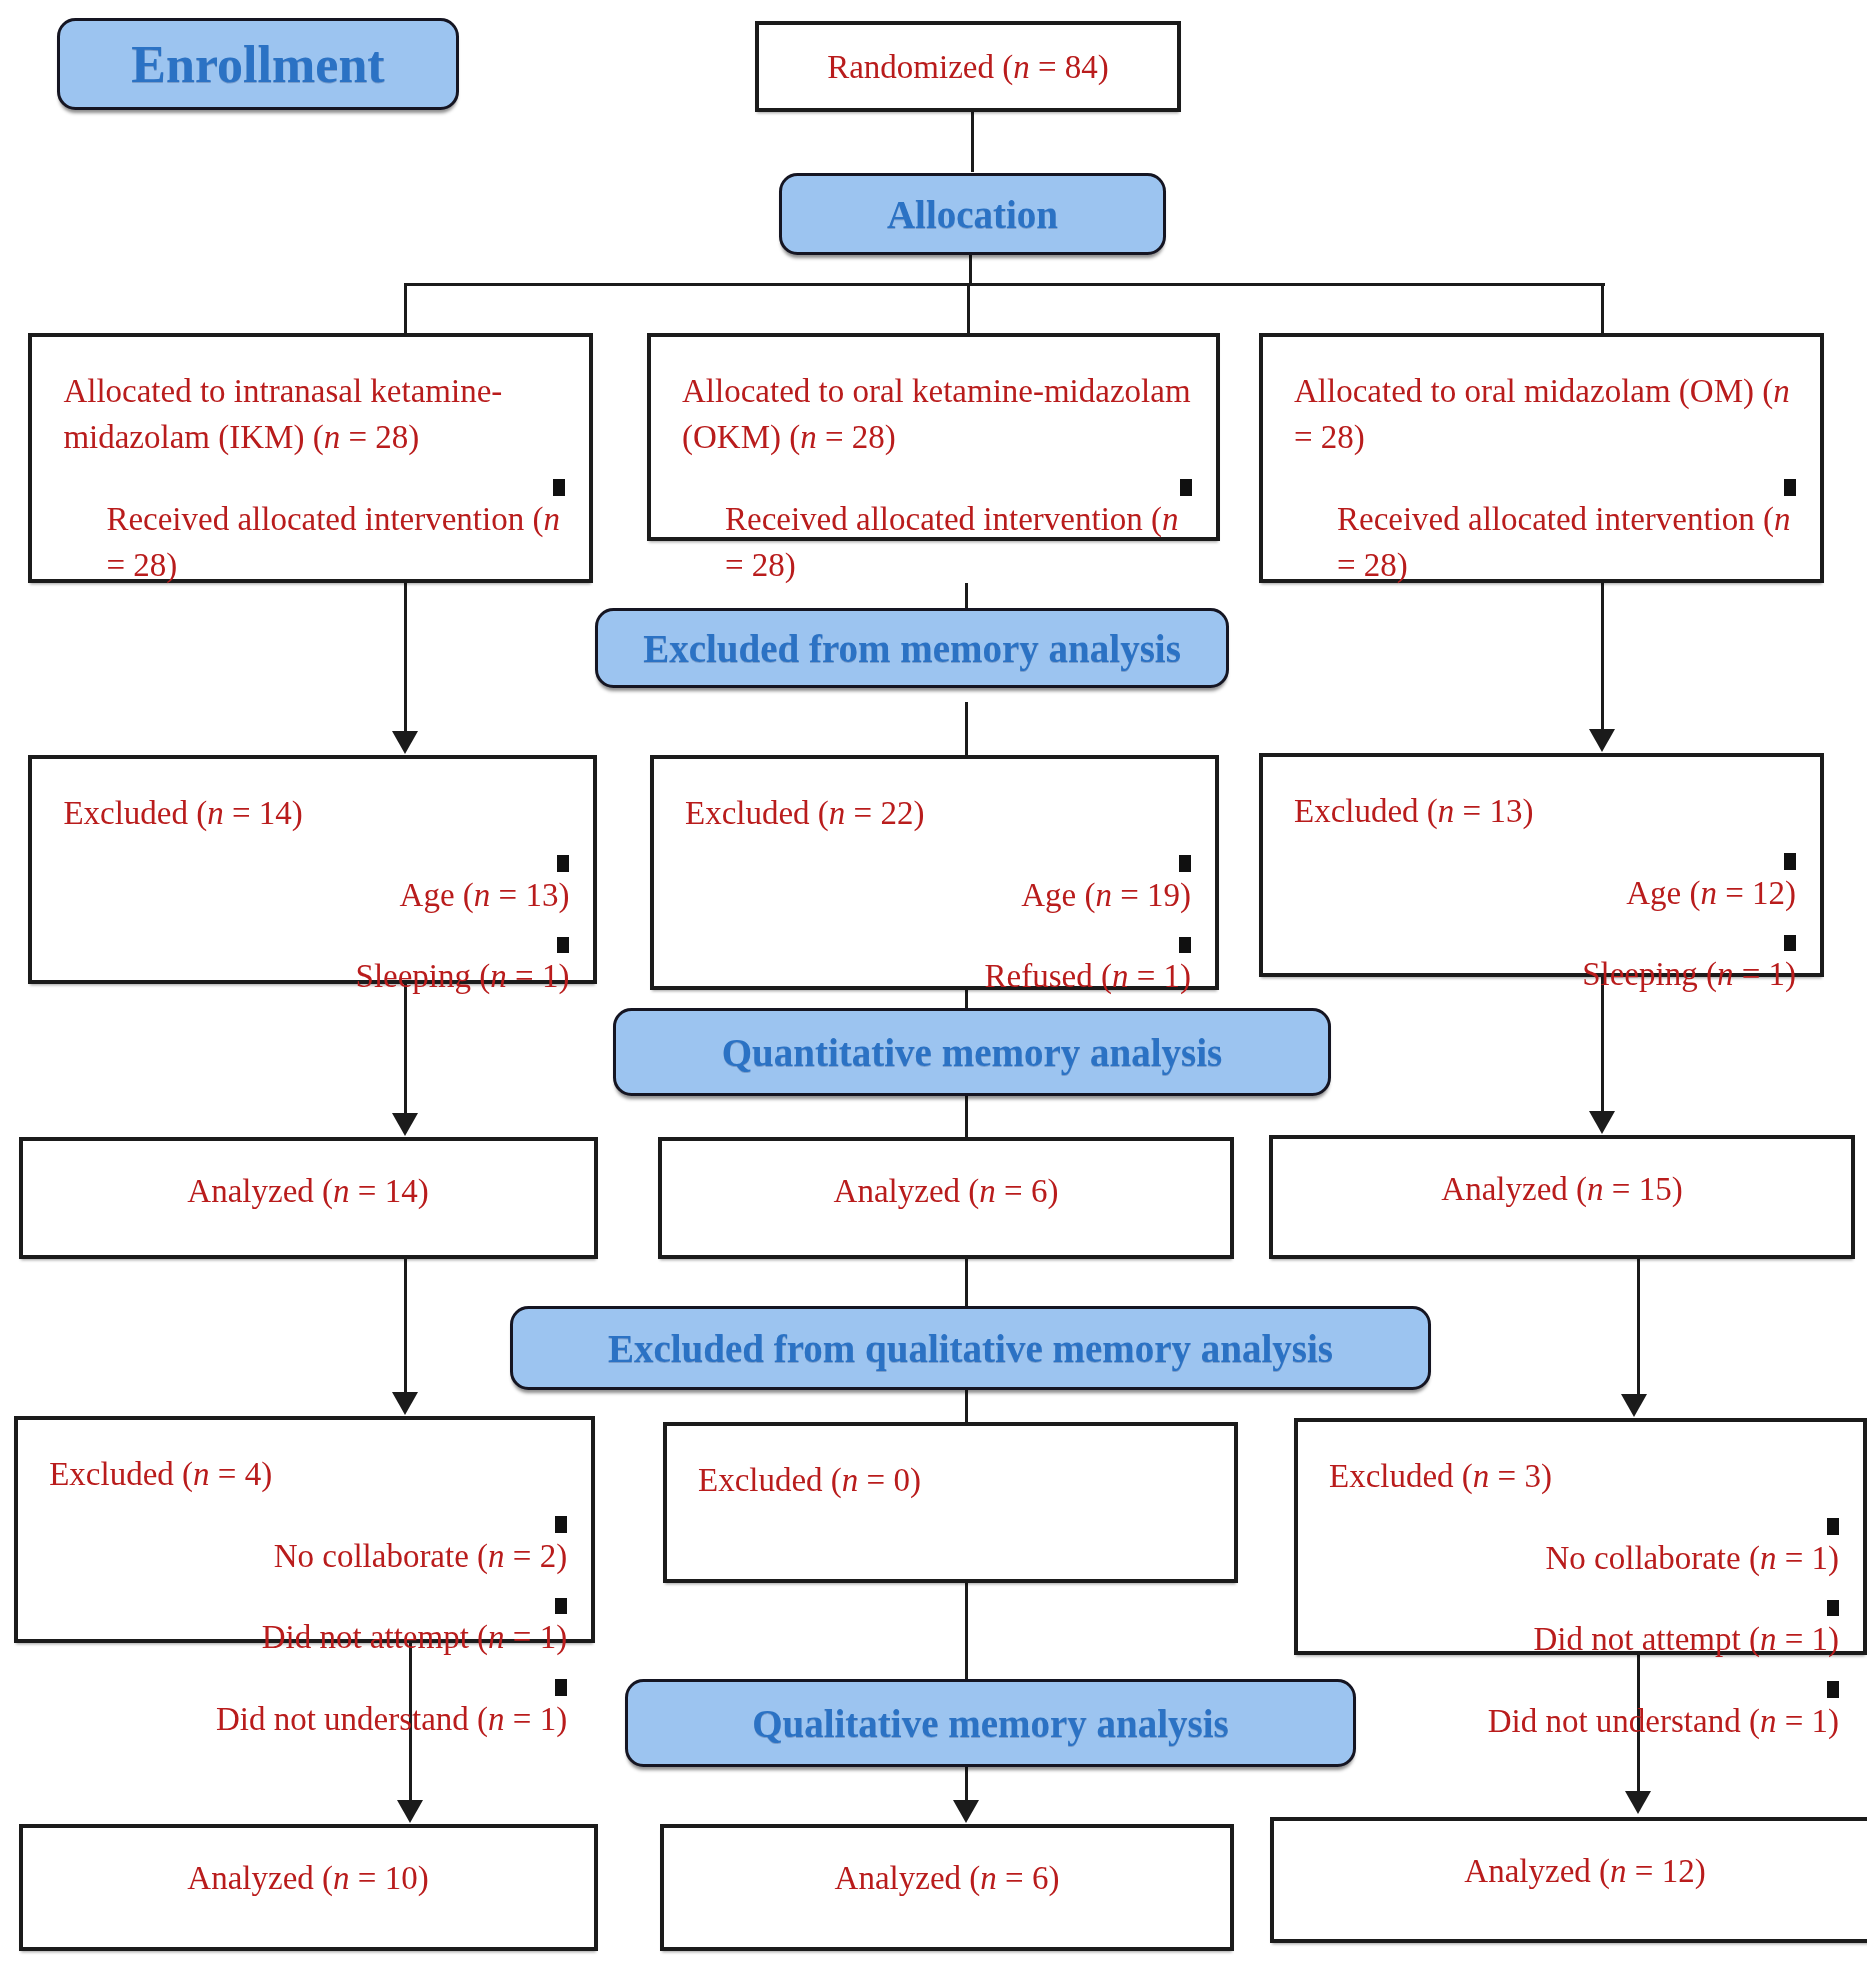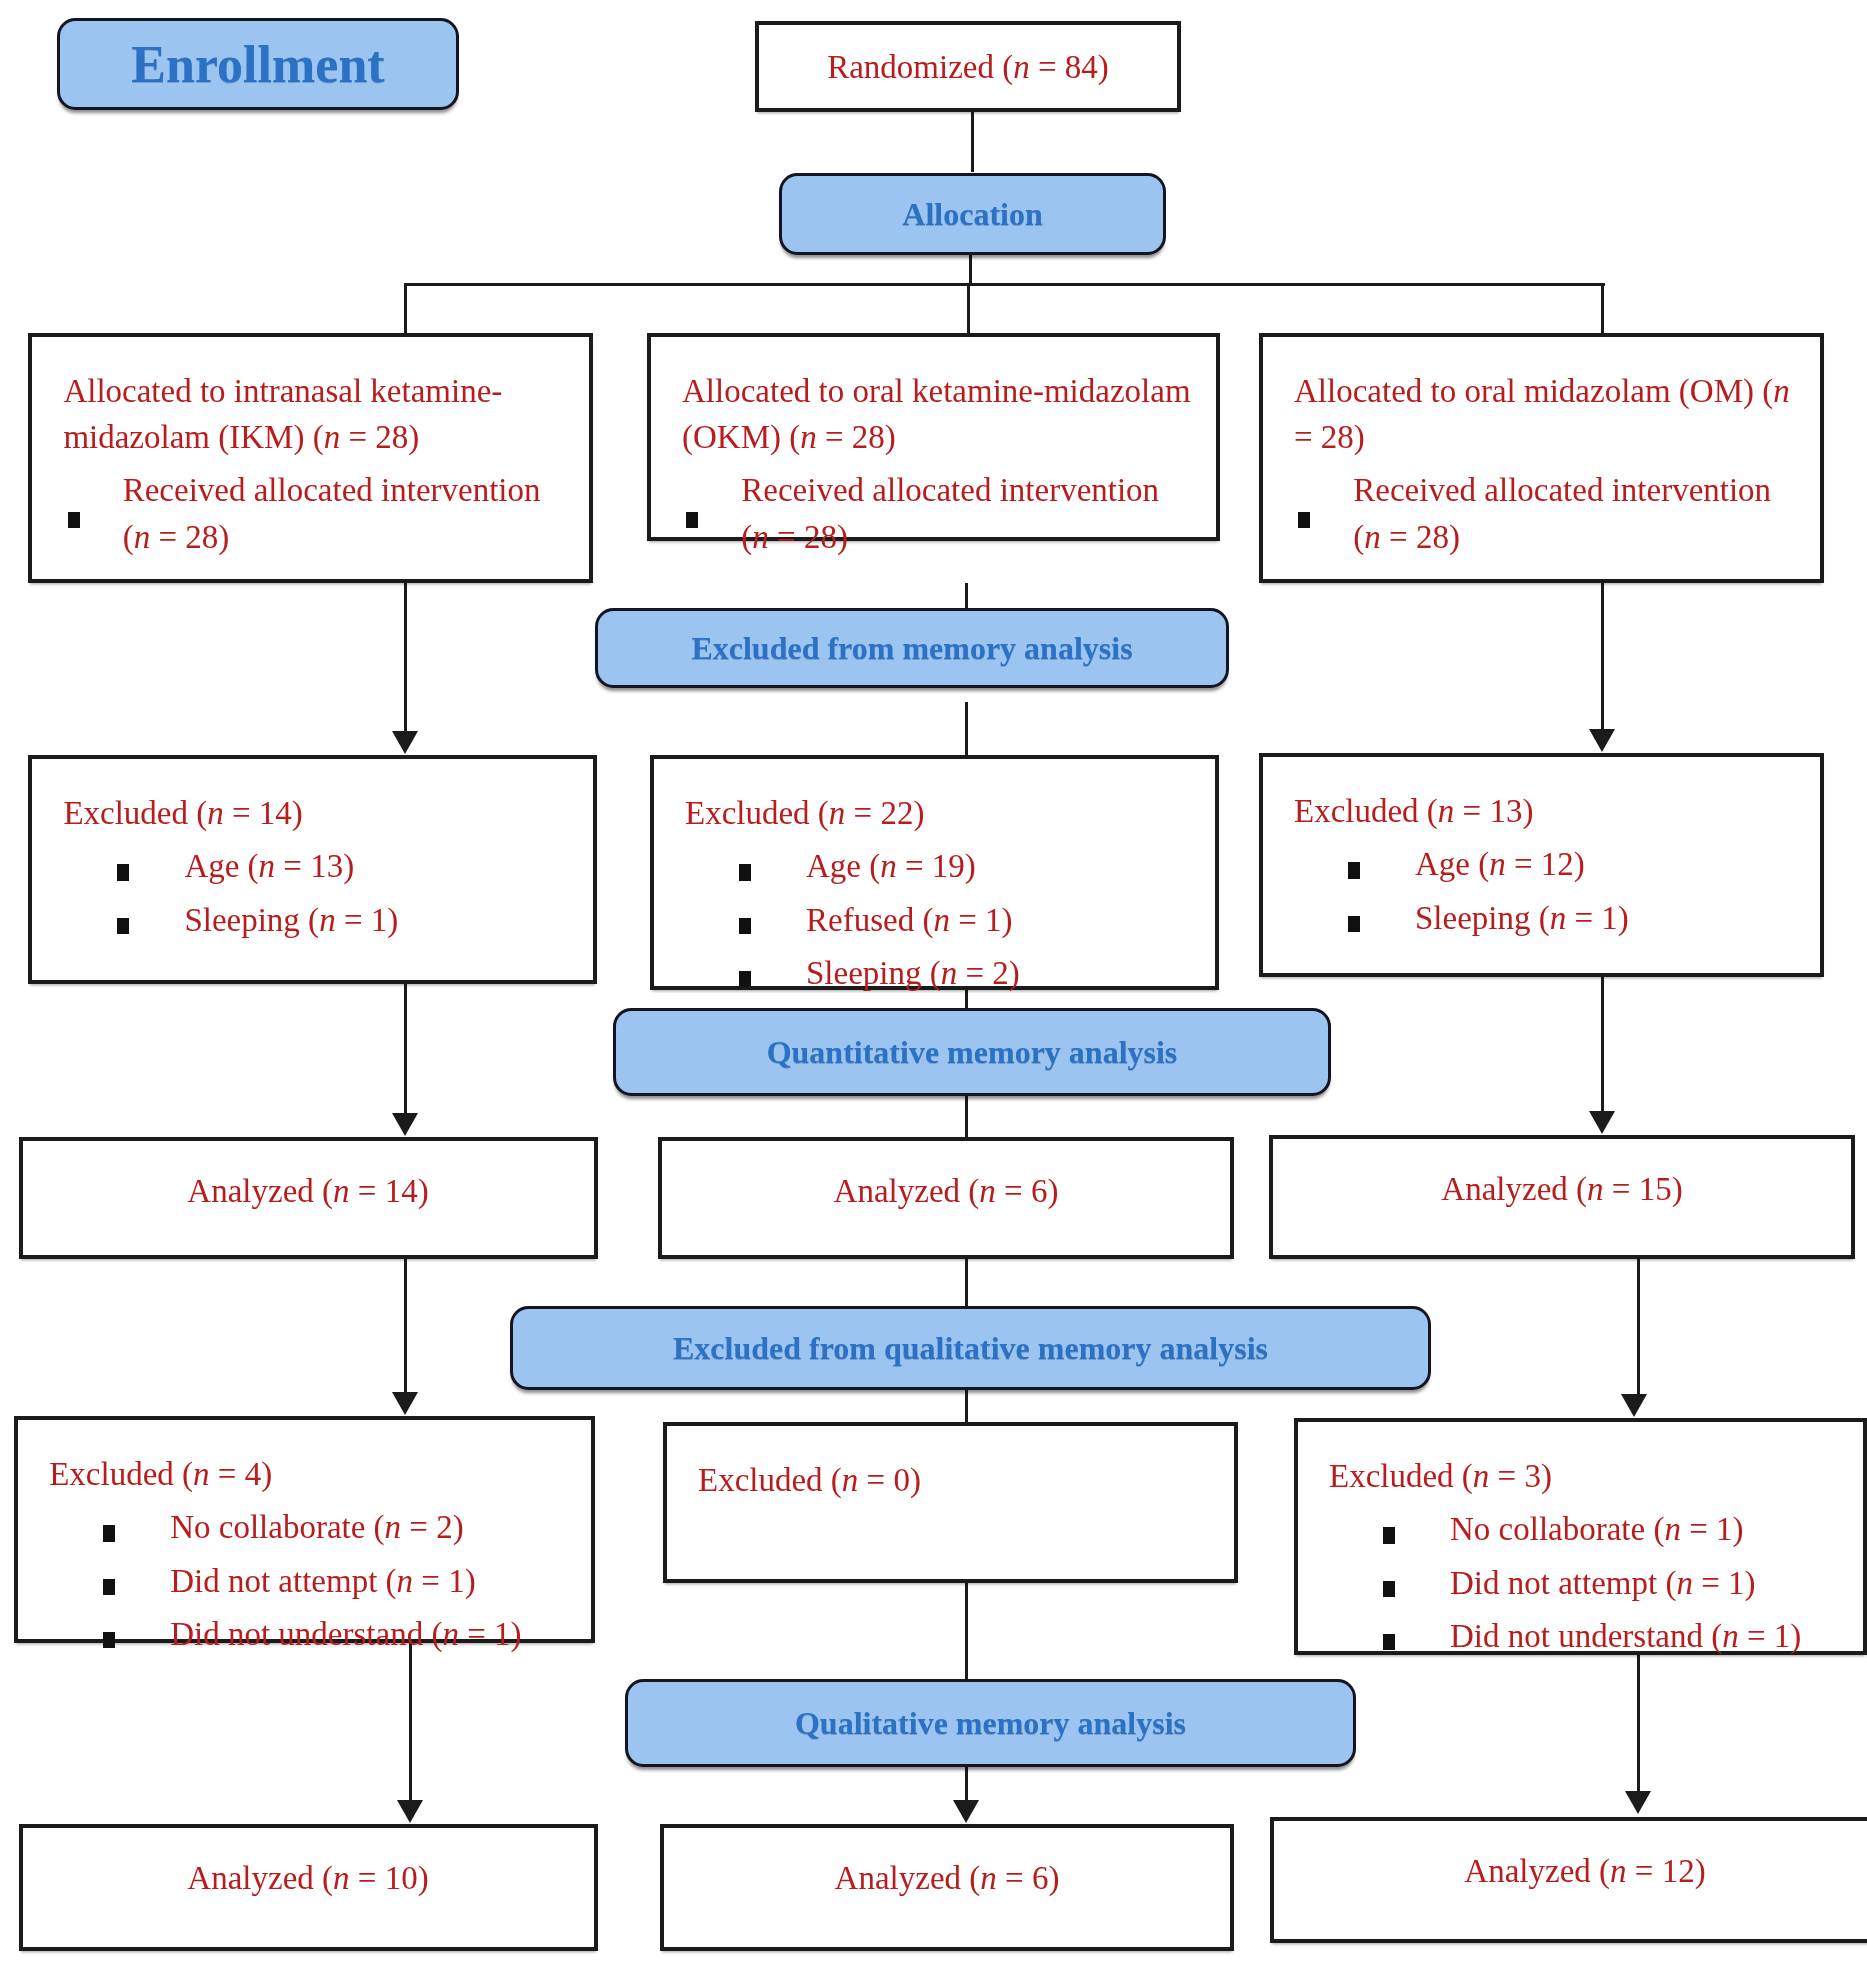--- a/index.html
+++ b/index.html
@@ -7,28 +7,28 @@
     position:relative;width:1868px;height:1965px;background:#ffffff;
     font-family:"Liberation Serif","DejaVu Serif",serif;overflow:hidden;
   }
   .wbox{
     position:absolute;background:#ffffff;border:4.3px solid #1b1b1b;
     box-sizing:border-box;box-shadow:0 4.3px 2.8px -2.1px rgba(0,0,0,0.35);
   }
   .banner{
     position:absolute;background:#9CC4F0;border:3.6px solid #151522;border-radius:18.5px;
     box-sizing:border-box;display:flex;align-items:center;justify-content:center;
-    color:#2B72C4;font-weight:bold;font-size:32px;
+    color:#2B72C4;font-weight:bold;font-size:39px;
     box-shadow:0 5px 3.6px -2.1px rgba(0,0,0,0.45);
     text-shadow:0 0.7px 0 rgba(20,40,90,0.25);
   }
   .banner.big{font-size:52px;}
   .txt{font-size:33px;line-height:1.40;color:#b91c1c;}
   .content{padding:31px 24px 0 31px;}
-  .bullet-row{display:flex;align-items:center;margin-top:7.1px;}
+  .bullet-row{display:flex;align-items:flex-end;margin-top:7.1px;flex-direction:column;}
   .marker{flex:none;width:12px;height:16.3px;background:#101010;margin-top:12px;}
   .ind-sm .marker{margin-left:4.3px;}
   .ind-sm .btext{margin-left:43px;}
   .ind-lg .marker{margin-left:54px;}
   .ind-lg .btext{margin-left:55px;}
   .center-box{display:flex;align-items:flex-start;justify-content:center;padding-top:27px;}
   .vcenter-box{display:flex;align-items:center;justify-content:center;}
   .line{position:absolute;background:#1b1b1b;}
   .arrow{
     position:absolute;width:0;height:0;

